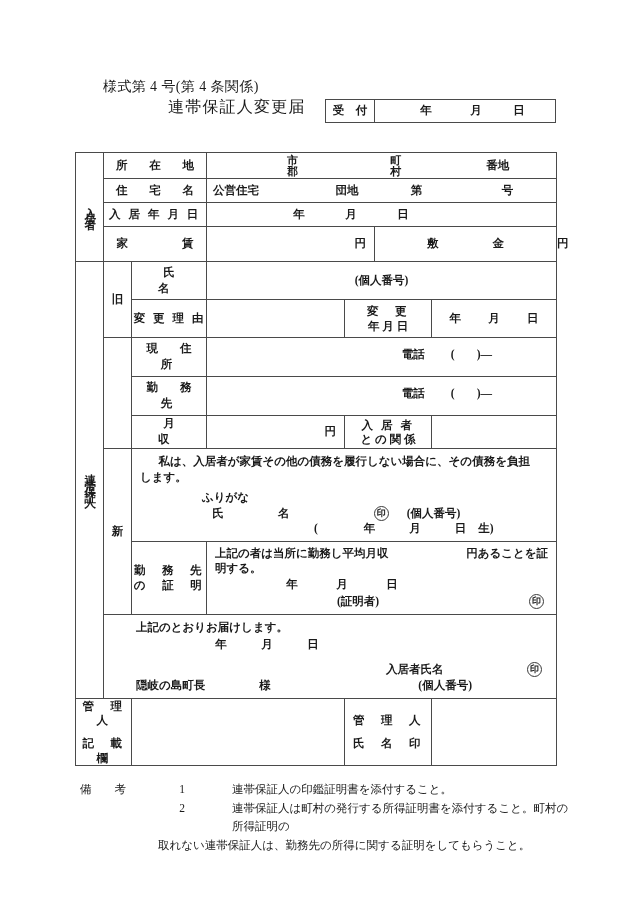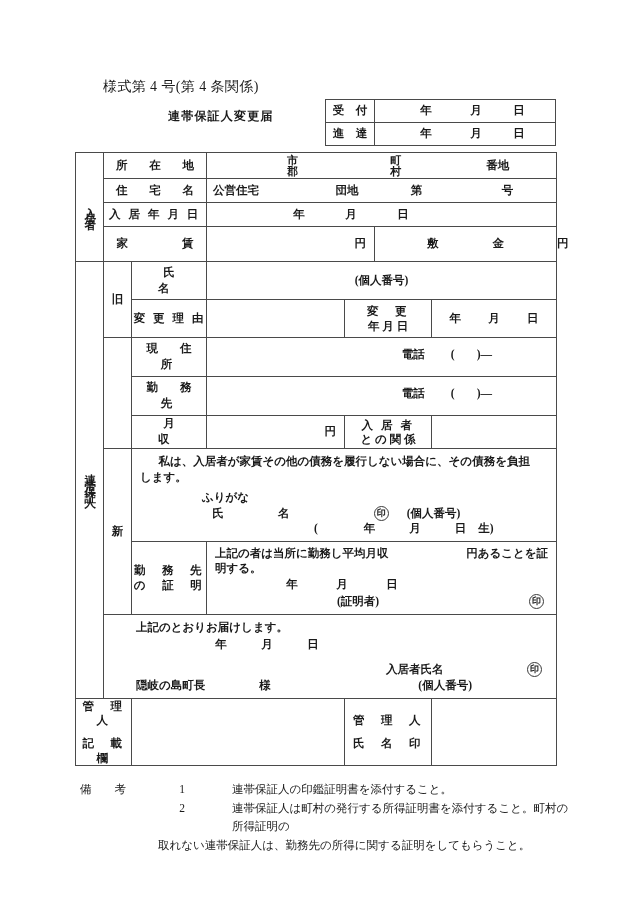--- a/index.html
+++ b/index.html
@@ -8,21 +8,21 @@
     background:#ffffff;
     font-family:"Liberation Serif","DejaVu Serif",serif;
     color:#1a1a1a;
     font-size:11.5px;
     position:relative;
     overflow:hidden;
   }
   .page { position:absolute; left:0; top:0; width:630px; height:915px; }
 
   .form-no { position:absolute; left:87px; top:78px; font-size:14px; letter-spacing:0.4px;margin-left:16px; }
-  .doc-title { position:absolute; left:168px; top:108px; font-size:12px; letter-spacing:1.2px;font-weight:bold; }
+  .doc-title { position:absolute; left:168px; top:97px; font-size:16px; letter-spacing:1.2px; }
 
   
   table { border-collapse:collapse; table-layout:fixed; }
   td { border:0.8px solid #4a4a4a; padding:0; vertical-align:middle; font-size:11.5px; line-height:1.35;font-weight:bold; }
   .lbl { text-align:center; }
   .sp2 { letter-spacing:0.22em; }
   .sp3 { letter-spacing:0.45em; text-indent:0.45em; }
   .sp4 { letter-spacing:0.9em; text-indent:0.9em; }
   .vert { writing-mode:vertical-rl; text-orientation:upright; letter-spacing:0.5em; margin:0 auto; }
   .vcell { text-align:center; }
@@ -62,30 +62,20 @@
 <div class="page">
 
   <div class="form-no">様式第 4 号(第 4 条関係)</div>
   <div class="doc-title">連帯保証人変更届</div>
 
   <table class="receipt">
     <tbody>
         <tr>
       <td class="lbl" style="width:48px;">受　付</td>
       <td style="width:180px;">
-        <div style="display:flex;justify-content:flex-end;padding-right:16px;">
-          <span style="width:54px;text-align:center;">年</span>
-          <span style="width:46px;text-align:center;">月</span>
-          <span style="width:40px;text-align:center;">日</span>
-        </div>
-      </td>
-    </tr>
-    <tr>
-      <td class="lbl">進　達</td>
-      <td>
         <div style="display:flex;justify-content:flex-end;padding-right:16px;">
           <span style="width:54px;text-align:center;">年</span>
           <span style="width:46px;text-align:center;">月</span>
           <span style="width:40px;text-align:center;">日</span>
         </div>
       </td>
     </tr>
   </tbody>
     </table>
 

